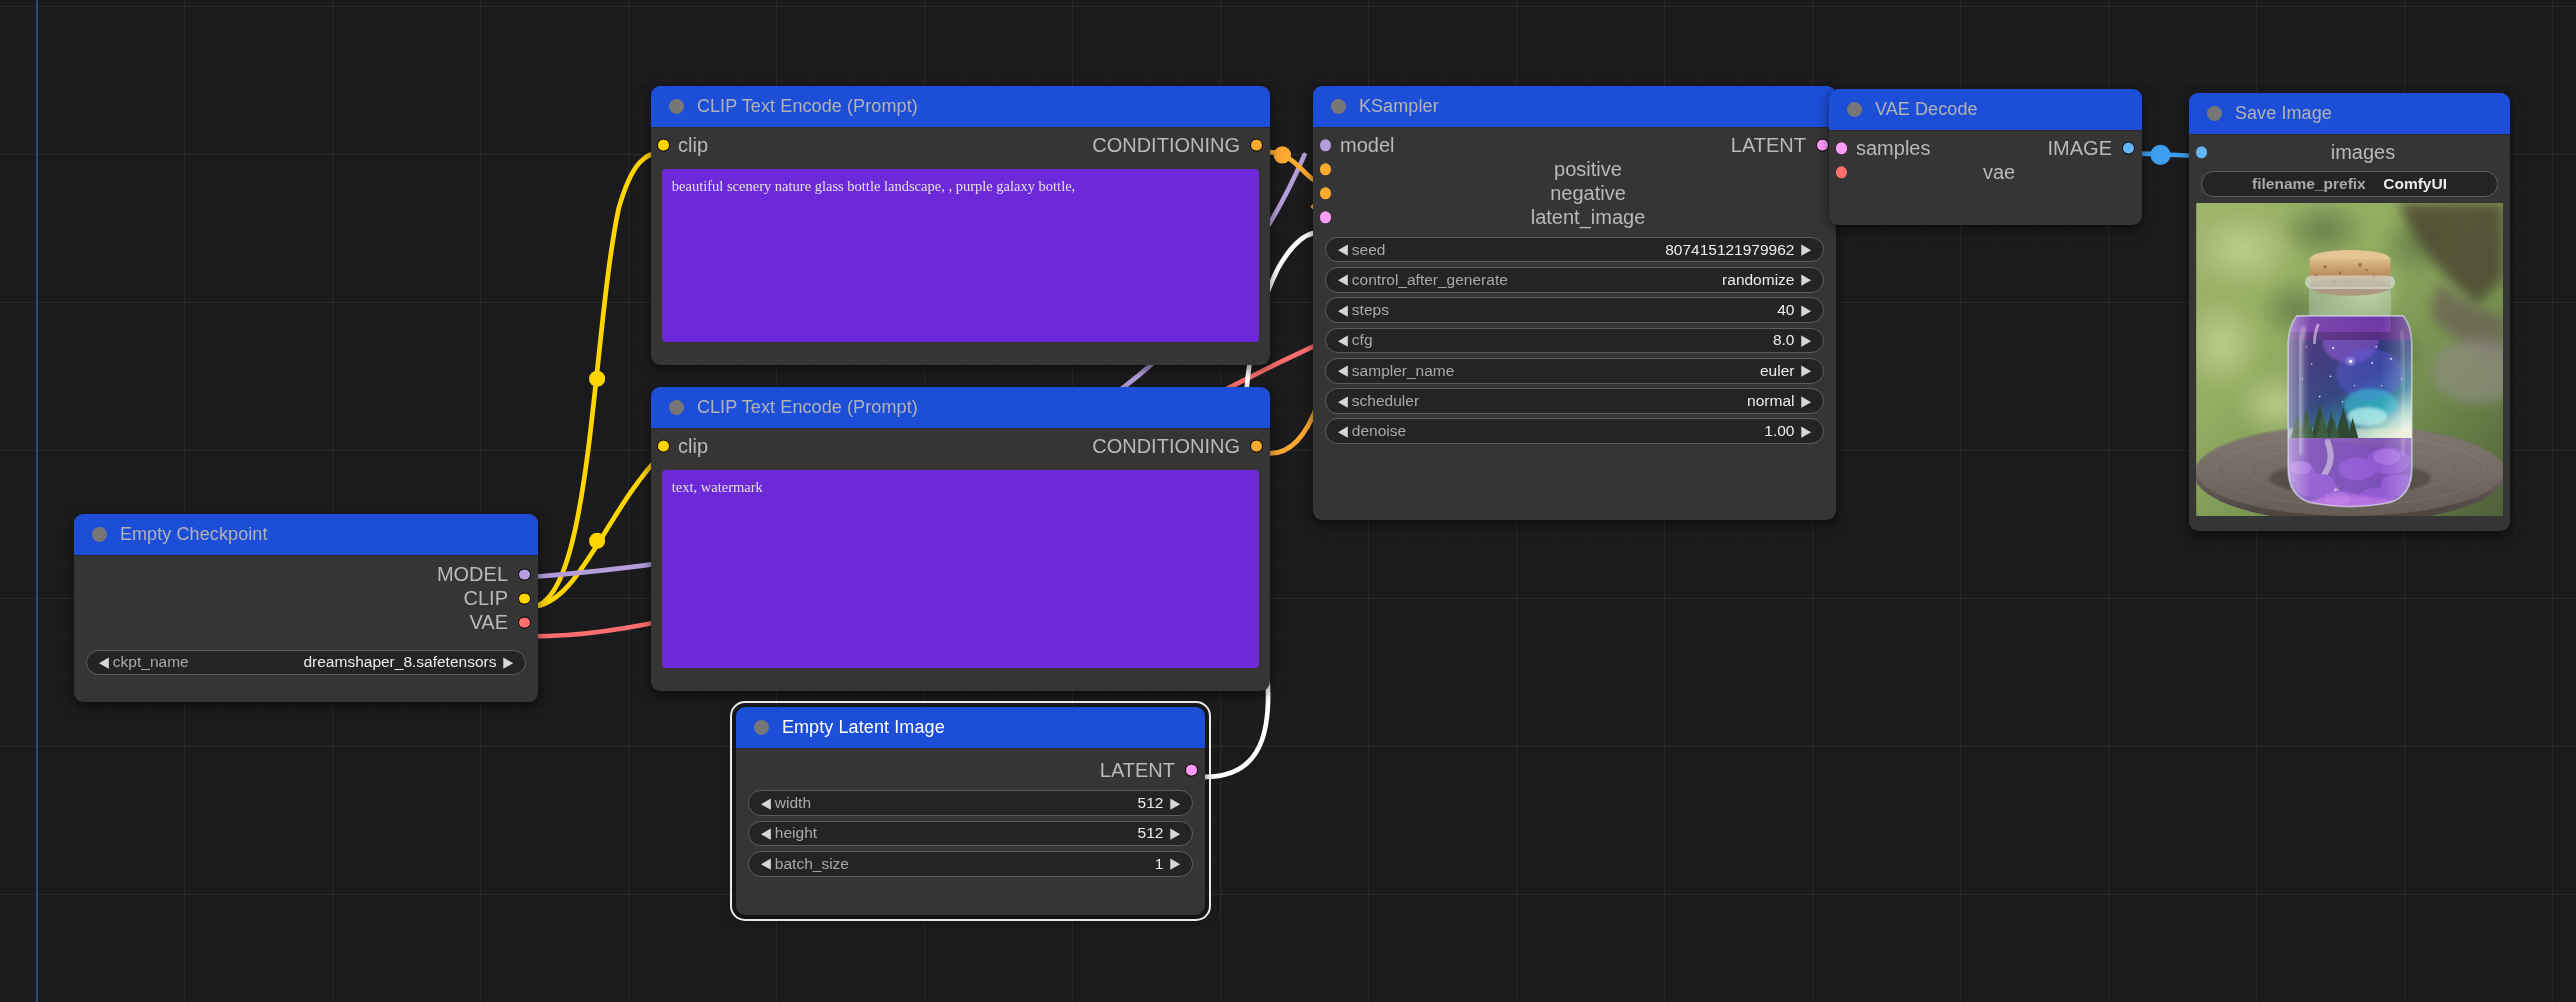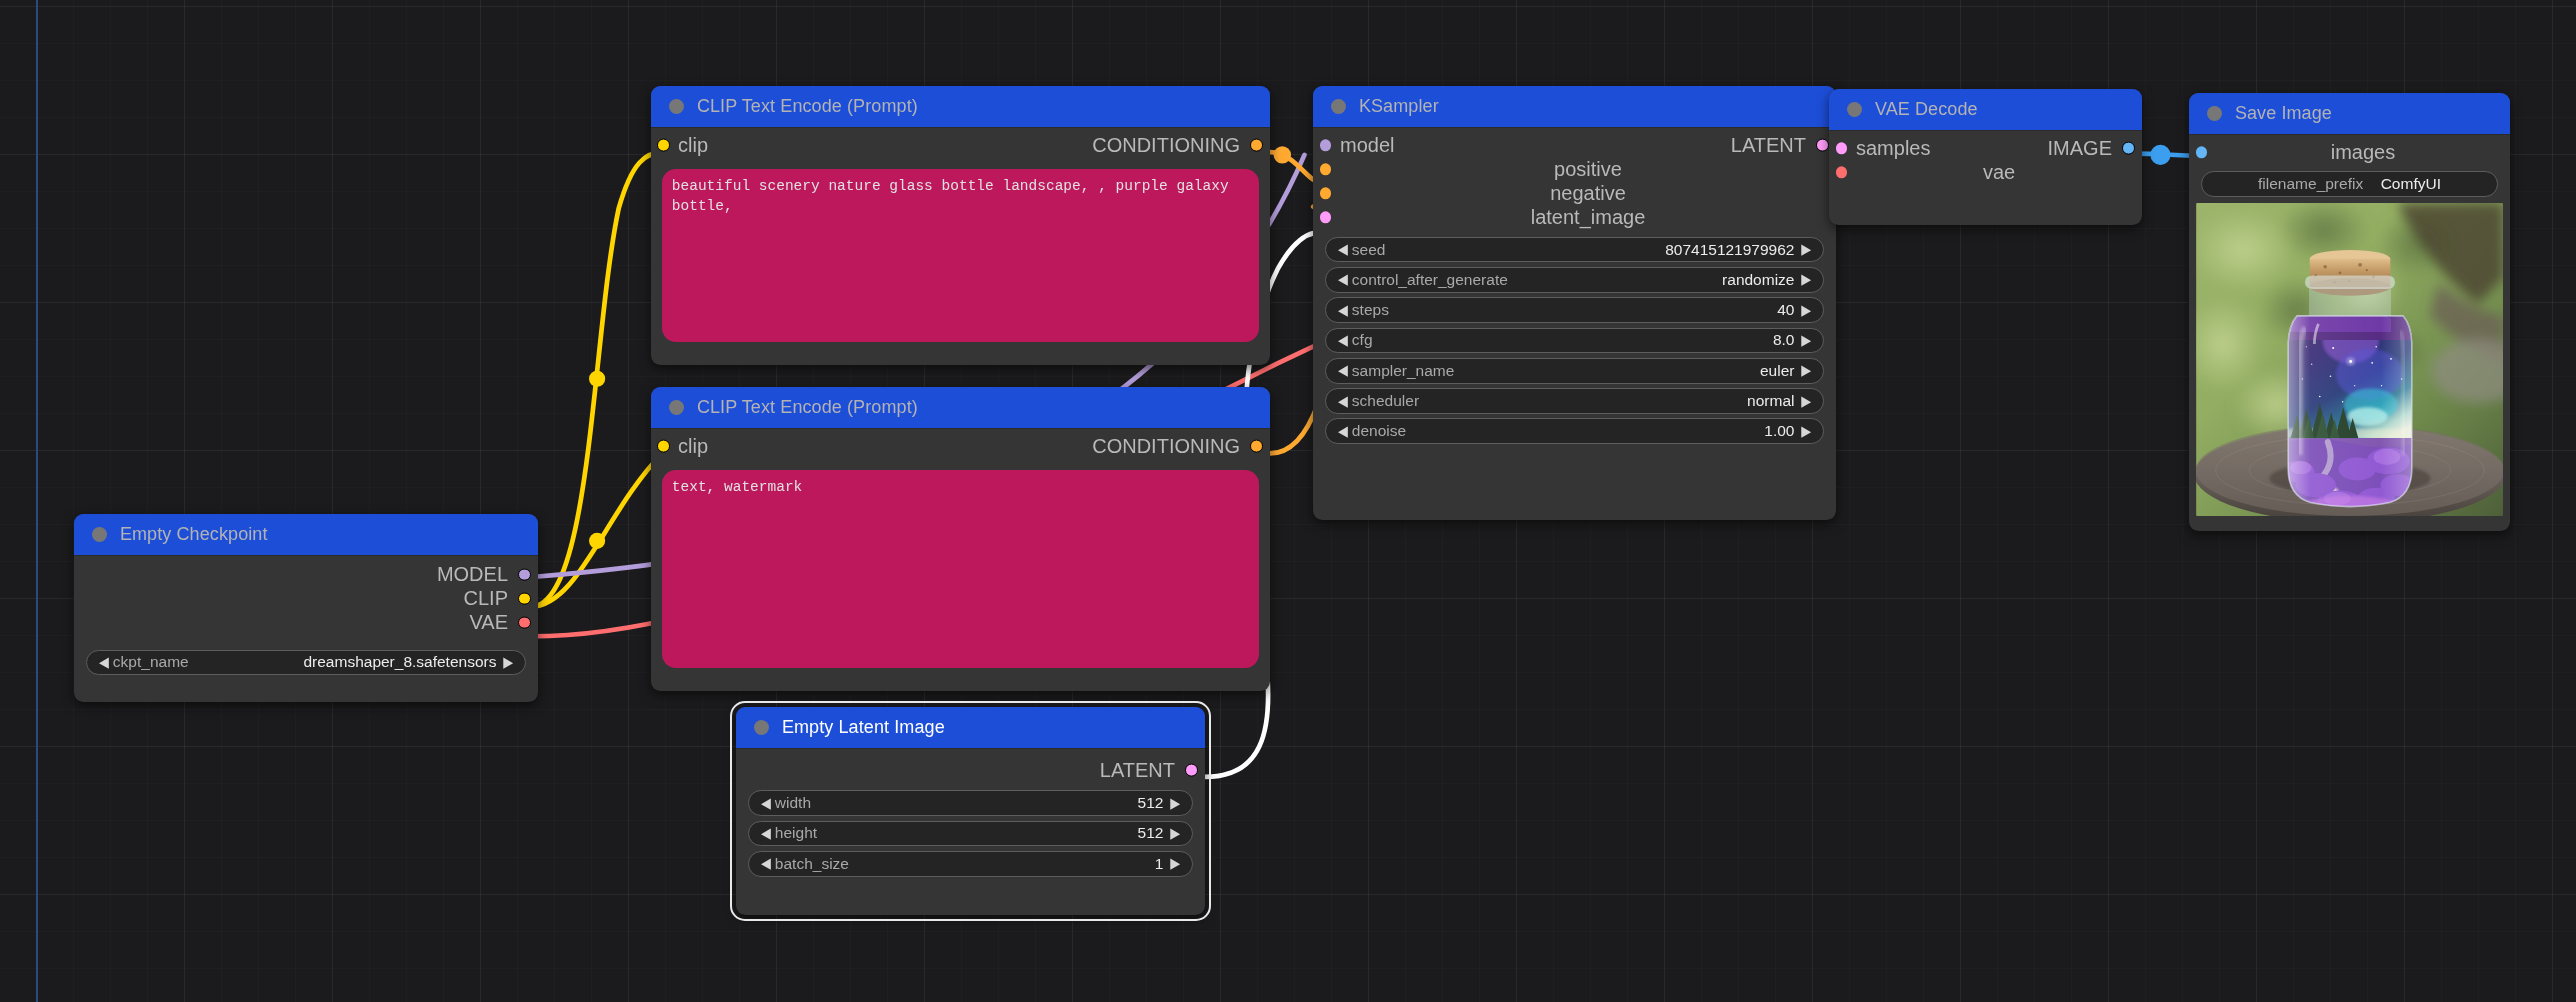--- a/index.html
+++ b/index.html
@@ -100,24 +100,24 @@
     border-radius: 50%;
     top: 50%;
     transform: translateY(-50%);
   }
   .dot.left  { left: 6.7px; }
   .dot.right { right: 7.4px; border: 1.3px solid #000; width: 12.8px; height: 12.8px; }
 
   
   .text-widget {
     margin: 8px 11.4px 0 11.4px;
-    background: #be185d;
-    border-radius: 14px;
+    background: #6d28d9;
+    border-radius: 4px;
     padding: 8px 9.4px;
-    font-family: Liberation Mono, monospace;
+    font-family: Liberation Serif, serif;
     font-size: 14.5px;
     line-height: 1.35;
     color: #e2e2e2;
     white-space: pre-wrap;
     word-break: break-word;
   }
 
   
   .widget {
     position: relative;
@@ -381,21 +381,21 @@
   <div class="node" id="n-save-image" style="left:2189px; top:93px; width:321px; height:438px;">
     <div class="node-header">
       <div class="collapse-dot"></div>
       <div class="node-title">Save Image</div>
     </div>
     <div class="node-body" style="padding-bottom:5.4px;">
       <div class="slot-row slot-in" style="margin-top:5.4px;">
         <span class="dot left" style="background:#64B5F6;"></span>
         <span class="slot-label">images</span>
       </div>
-      <div class="widget no-arrows" style="margin-top:6.7px;">
+      <div class="widget no-arrows" style="margin-top:6.7px;font-weight:bold;">
         <span class="wlabel">filename_prefix</span>
         <span class="wvalue">ComfyUI</span>
       </div>
 
       <div class="img-preview" style="height:313px;">
         <svg width="308" height="313" viewBox="0 0 458 466">
           <defs>
             <linearGradient id="bgGreen" x1="0" y1="0" x2="1" y2="1">
               <stop offset="0%" stop-color="#9db56b"></stop>
               <stop offset="35%" stop-color="#93ae62"></stop>

